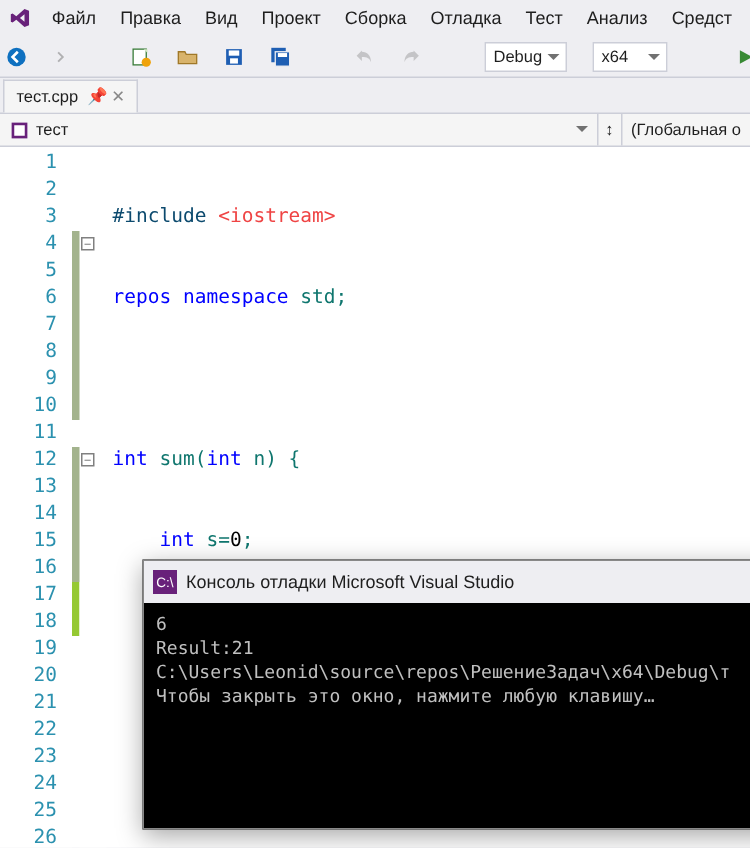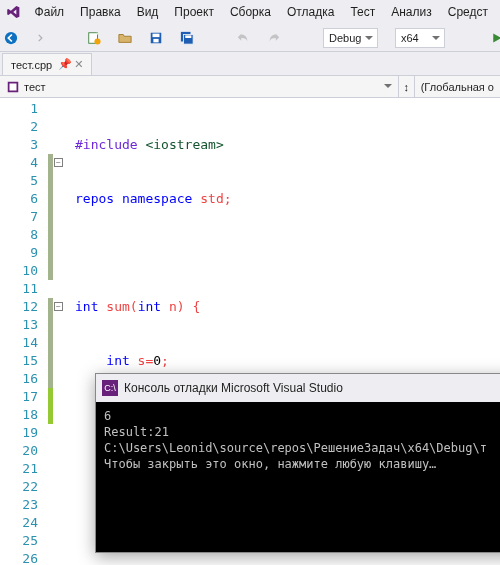--- a/index.html
+++ b/index.html
@@ -39,24 +39,24 @@
 .margin div { height: 18px; position: relative; }
 .collapse { position: absolute; left: 1px; top: 4px; width: 9px; height: 9px; border: 1px solid #808080; font-size: 8px; line-height: 7px; text-align: center; color:#808080; background:#fff; }
 .changebar { width: 5px; padding-top:2px; }
 .changebar div { height: 18px; }
 .cb-green { background: #577430; opacity:.55; }
 .cb-lime { background: #95c933; }
 .code { flex: 1; padding: 2px 0 0 4px; line-height: 18px; white-space: pre; }
 .code div { height: 18px; }
 .kw { color: #0000ff; }
 .typ { color: #0000ff; }
-.inc { color: #6d28d9; }
-.str { color: #14532d; }
+.inc { color: #0c4a6e; }
+.str { color: #ef4444; }
 .num { color: #000; }
-.pln { color: #ef4444; }
+.pln { color: #0f766e; }
 
 
 .console { position: absolute; left: 95px; top: 373px; width: 430px; background: #000; border: 1px solid #888; box-shadow: 0 4px 16px rgba(0,0,0,.35); }
 .console-title { height: 28px; background: #eeeef2; color: #1e1e1e; display: flex; align-items: center; padding: 0 6px; font-size: 12px; gap: 6px; }
 .console-ico { width: 16px; height: 16px; background: #68217a; color: #fff; font-size: 9px; display:flex; align-items:center; justify-content:center; }
 .console-body { color: #c0c0c0; font-family: Consolas, monospace; font-size: 12px; padding: 6px 8px 10px 8px; line-height: 16px; min-height: 150px; white-space: pre; overflow:hidden;}
 </style>
 </head>
 <body>
 

